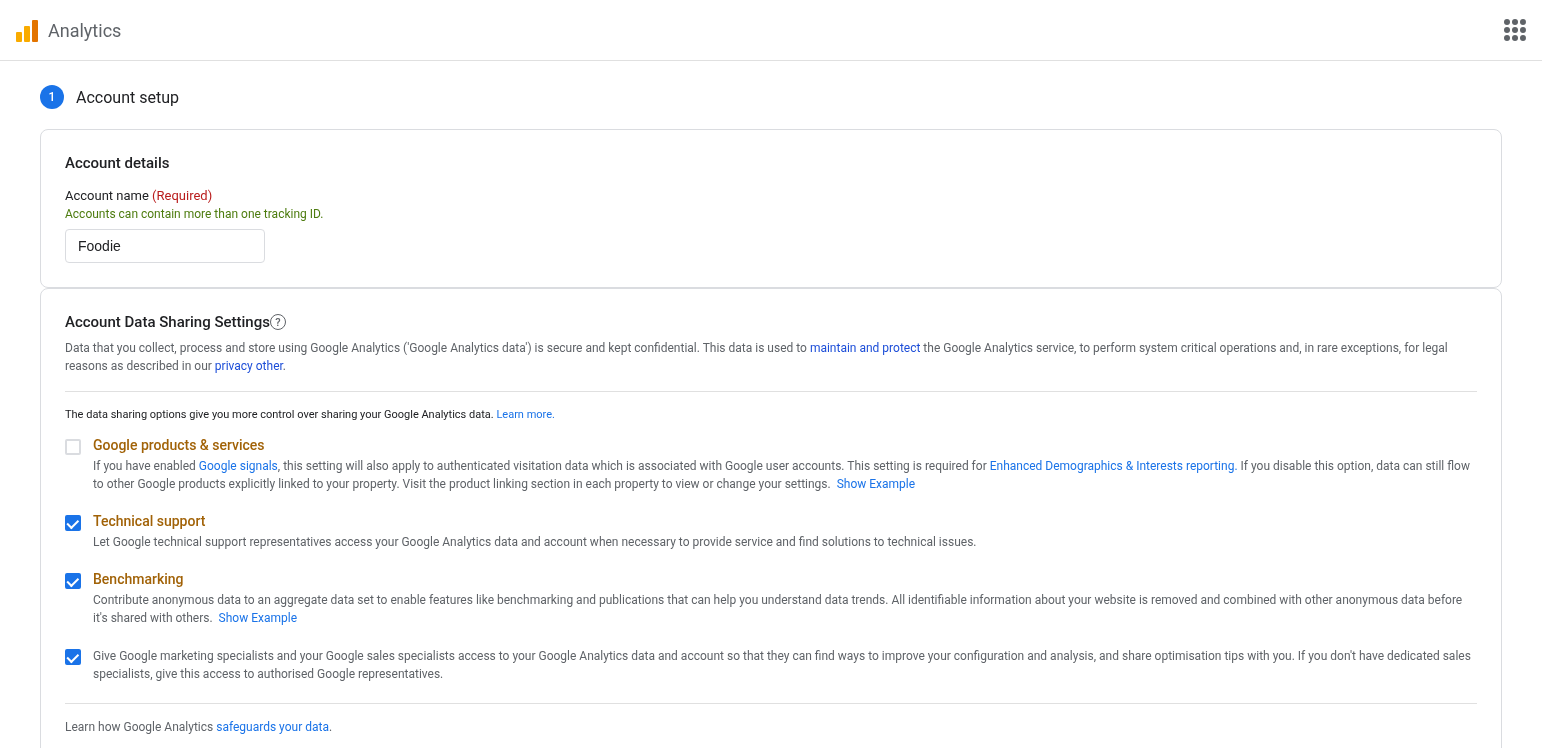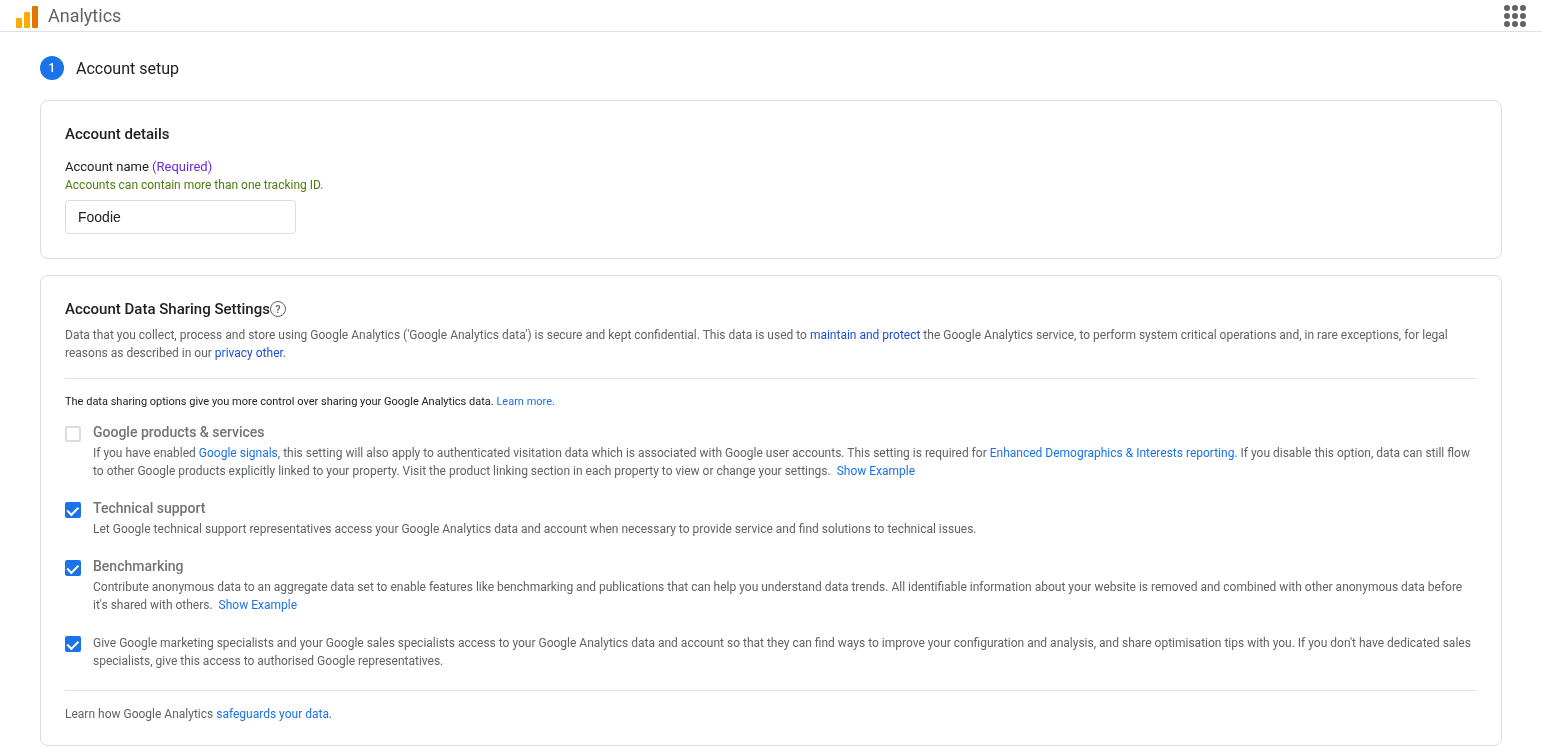--- a/index.html
+++ b/index.html
@@ -9,21 +9,21 @@
       color: #202124;
       background: #fff;
     }
     
     .header {
       display: flex;
       align-items: center;
       justify-content: space-between;
       padding: 8px 16px;
       border-bottom: 1px solid #e0e0e0;
-      height: 32px;
+      height: 61px;
     }
     .header-left {
       display: flex;
       align-items: center;
       gap: 10px;
     }
     .analytics-logo {
       display: flex;
       align-items: flex-end;
       gap: 2px;
@@ -80,51 +80,50 @@
       font-size: 16px;
       color: #202124;
       font-weight: 400;
     }
 
     
     .card {
       border: 1px solid #dadce0;
       border-radius: 8px;
       padding: 24px;
-      margin-bottom: 16px;
       background: #fff;
     }
     .card-title {
       font-size: 15px;
       font-weight: 500;
       color: #202124;
       margin-bottom: 16px;
     }
 
     
     .field-label {
       font-size: 13px;
       color: #202124;
       margin-bottom: 4px;
     }
     .field-label .required {
-      color: #6d28d9;
+      color: #b91c1c;
     }
     .field-sublabel {
       font-size: 12px;
       color: #4d7c0f;
       margin-bottom: 8px;
     }
     .text-input {
       border: 1px solid #dadce0;
       border-radius: 4px;
       padding: 8px 12px;
       font-size: 14px;
       color: #202124;
-      width: 231px;
+      width: 200px;
       outline: none;
     }
 
     
     .section-title {
       font-size: 15px;
       font-weight: 500;
       color: #202124;
       display: flex;
       align-items: center;
@@ -203,21 +202,21 @@
       height: 5px;
       border-left: 2px solid #fff;
       border-bottom: 2px solid #fff;
       transform: rotate(-45deg) translateY(-1px);
       display: block;
     }
     .checkbox-content {}
     .checkbox-label {
       font-size: 14px;
       font-weight: 500;
-      color: #737373;
+      color: #a16207;
       margin-bottom: 4px;
     }
     .checkbox-desc {
       font-size: 12px;
       color: #5f6368;
       line-height: 1.5;
     }
     .checkbox-desc a {
       color: #1a73e8;
       text-decoration: none;

